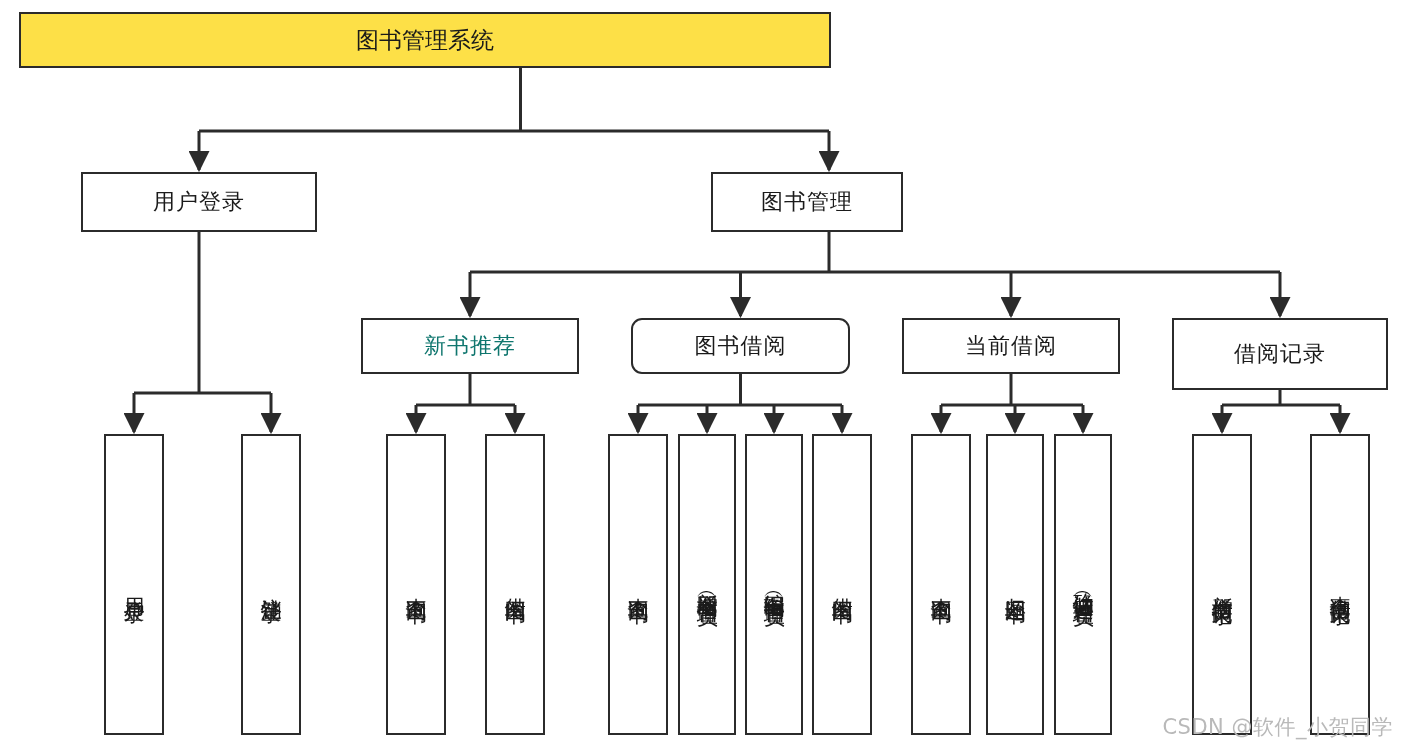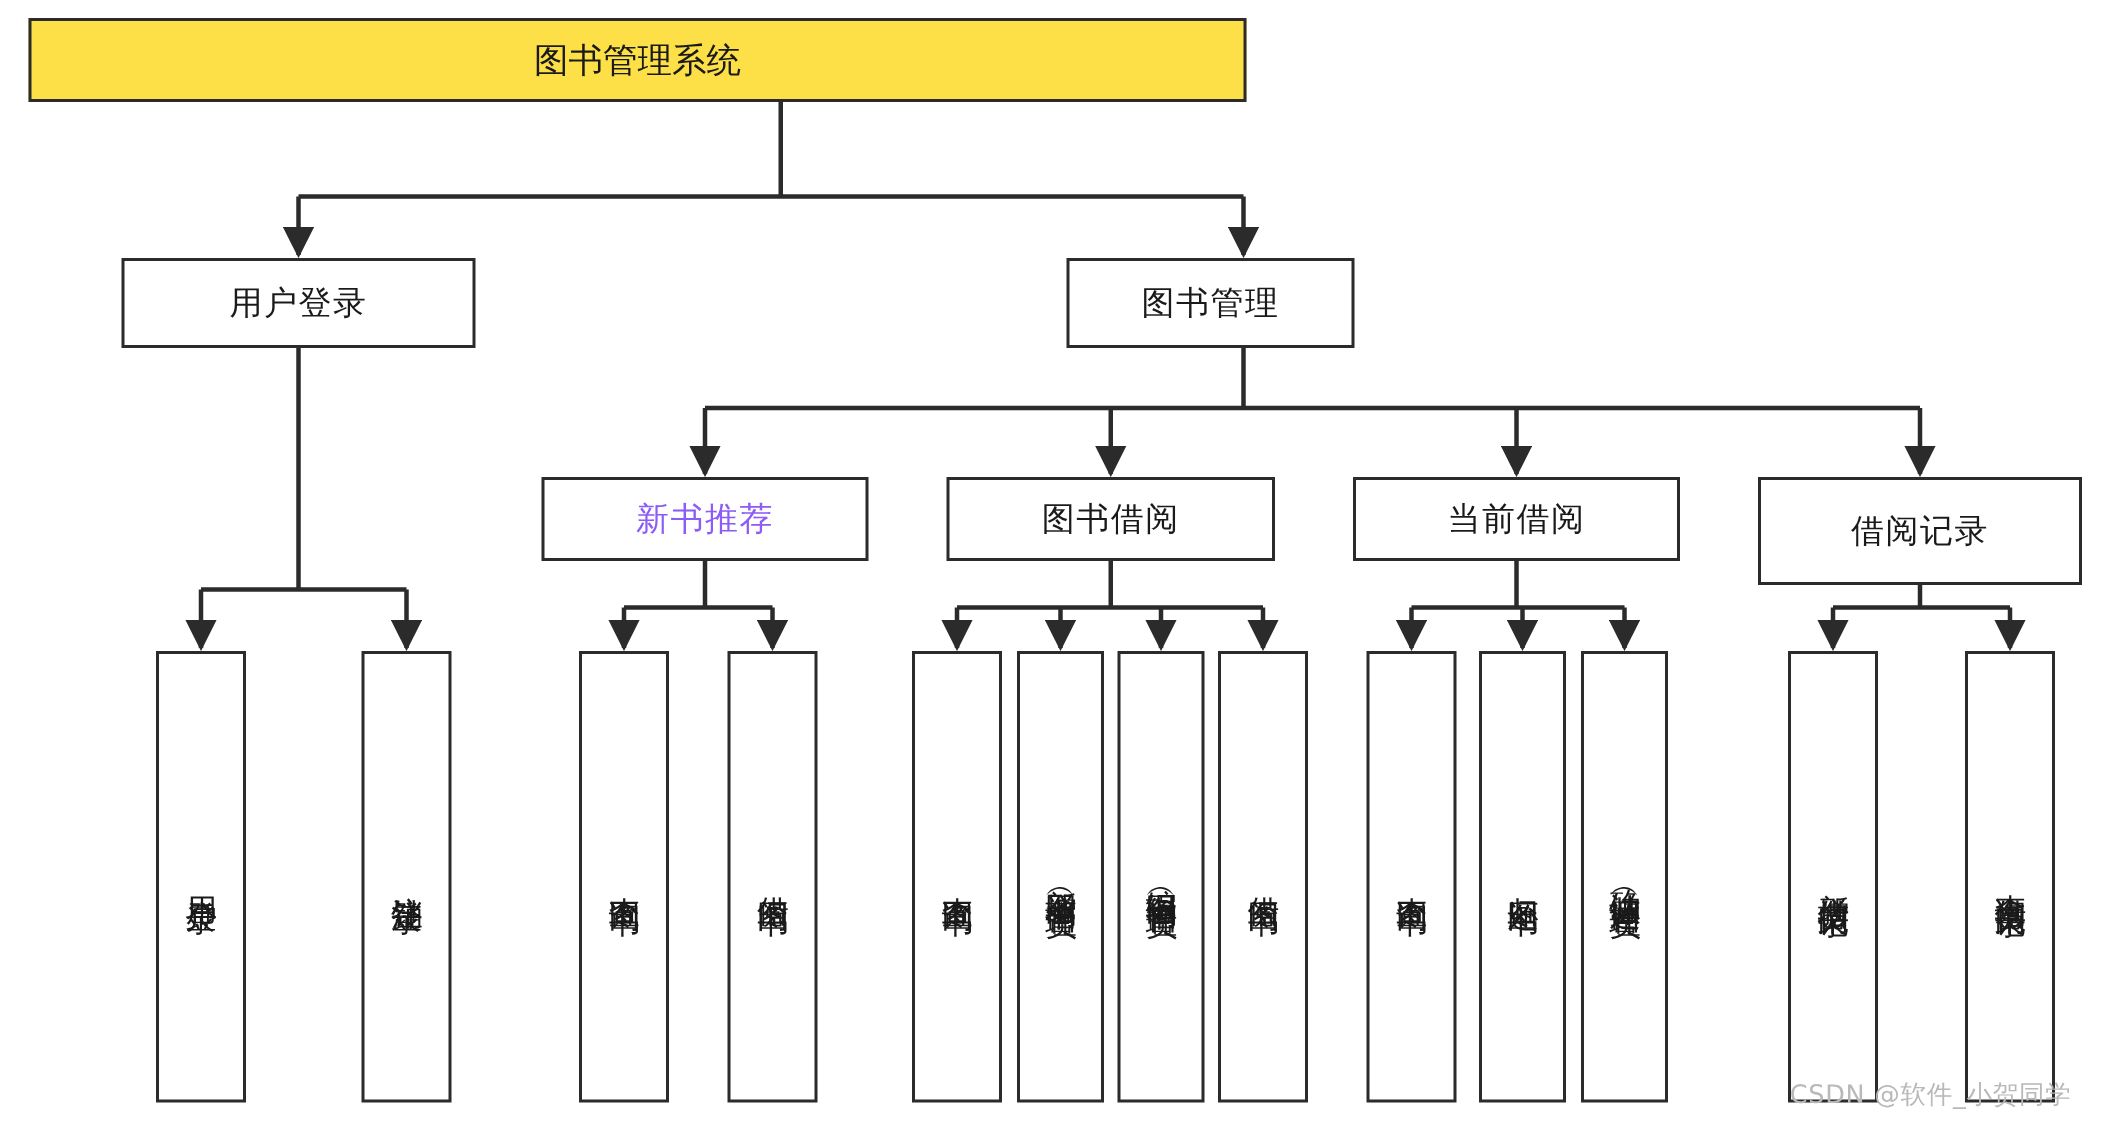--- a/index.html
+++ b/index.html
@@ -50,23 +50,23 @@
     writing-mode: vertical-rl;
     text-orientation: upright;
     font-size: 21px;
     line-height: 1.08;
     letter-spacing: 2px;
     white-space: nowrap;
     color: #1a1a1a;
   }
   .watermark {
     position: absolute;
-    right: 24px;
+    right: 12px;
     bottom: 6px;
-    font-size: 17px;
+    font-size: 21px;
     color: #b9b9b9;
     letter-spacing: 0.5px;
     white-space: nowrap;
     pointer-events: none;
   }
 </style>
 </head>
 <body>
 
 <div id="stage">
@@ -118,23 +118,23 @@
       <div class="node root" style="left: 19px; top: 12px; width: 812px; height: 56px; border-color: rgb(43, 43, 43); background: #fde047;">
         <span style="color: rgb(26, 26, 26);">图书管理系统</span>
       </div>
       <div class="node h" style="left: 81px; top: 172px; width: 236px; height: 60px; border-color: rgb(43, 43, 43); background: rgb(255, 255, 255);">
         <span style="color: rgb(26, 26, 26);">用户登录</span>
       </div>
       <div class="node h" style="left: 711px; top: 172px; width: 192px; height: 60px; border-color: rgb(43, 43, 43); background: rgb(255, 255, 255);">
         <span style="color: rgb(26, 26, 26);">图书管理</span>
       </div>
       <div class="node h" style="left: 361px; top: 318px; width: 218px; height: 56px; border-color: rgb(43, 43, 43); background: rgb(255, 255, 255);">
-        <span style="color: #8b5cf6;">新书推荐</span>
+        <span style="color: #0f766e;">新书推荐</span>
       </div>
-      <div class="node h" style="left: 631px; top: 318px; width: 219px; height: 56px; border-color: rgb(43, 43, 43); background: rgb(255, 255, 255);">
+      <div class="node h" style="left: 631px; top: 318px; width: 219px; height: 56px; border-color: rgb(43, 43, 43); background: rgb(255, 255, 255); border-radius: 11px;">
         <span style="color: rgb(26, 26, 26);">图书借阅</span>
       </div>
       <div class="node h" style="left: 902px; top: 318px; width: 218px; height: 56px; border-color: rgb(43, 43, 43); background: rgb(255, 255, 255);">
         <span style="color: rgb(26, 26, 26);">当前借阅</span>
       </div>
       <div class="node h" style="left: 1172px; top: 318px; width: 216px; height: 72px; border-color: rgb(43, 43, 43); background: rgb(255, 255, 255);">
         <span style="color: rgb(26, 26, 26);">借阅记录</span>
       </div>
       <div class="node leaf" style="left: 104px; top: 434px; width: 60px; height: 301px; border-color: rgb(43, 43, 43); background: rgb(255, 255, 255);">
         <span class="vtext" style="color: rgb(26, 26, 26);">用户登录</span>

